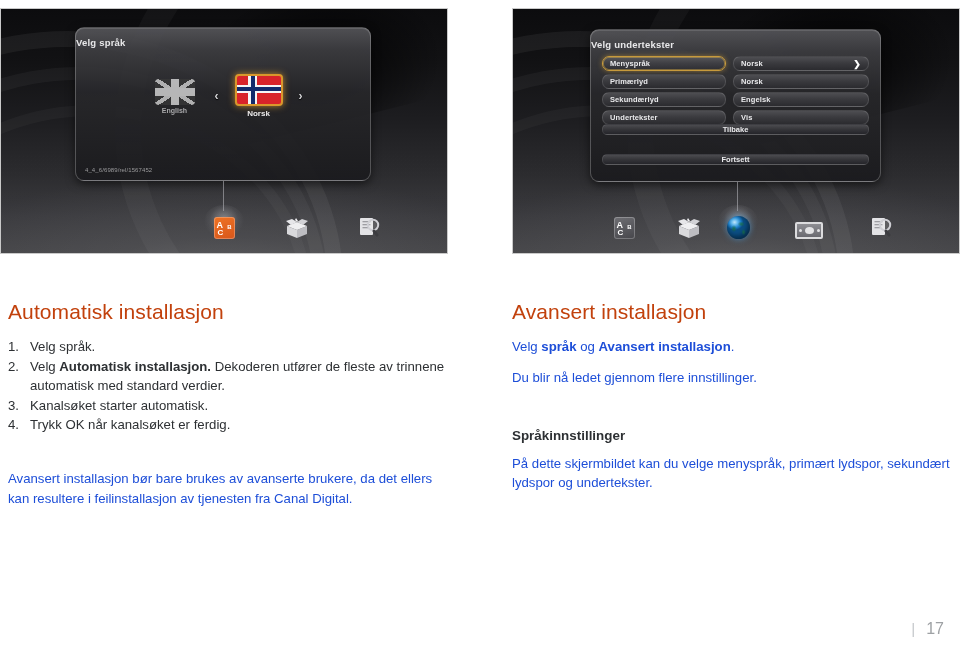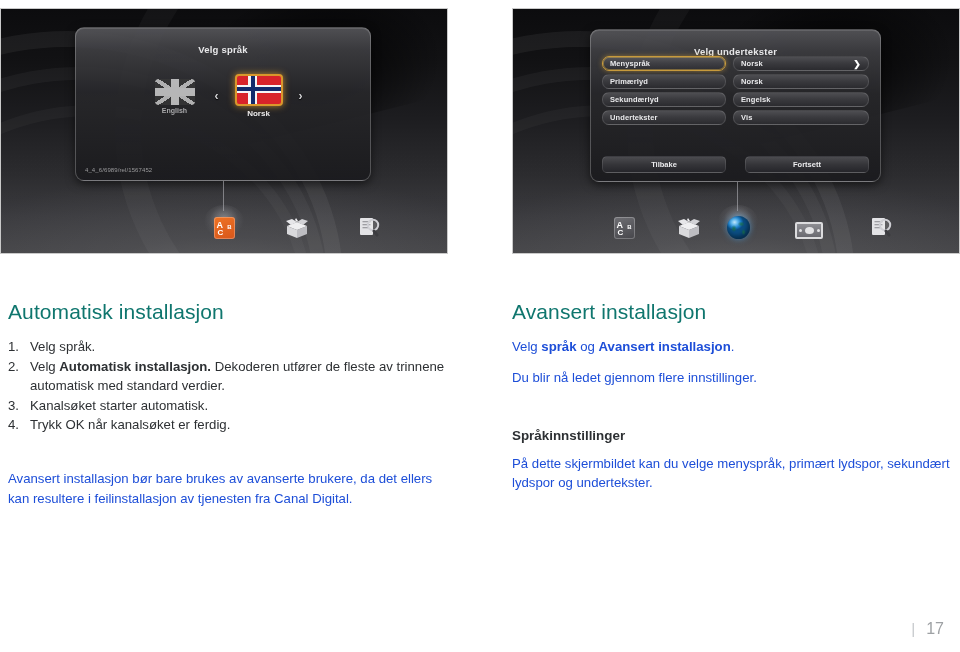--- a/index.html
+++ b/index.html
@@ -81,26 +81,26 @@
     background:
       linear-gradient(180deg, rgba(86,86,90,0.92) 0%, rgba(64,64,68,0.90) 14%, rgba(40,40,43,0.92) 42%, rgba(27,27,30,0.94) 100%);
     box-shadow: inset 0 1px 0 rgba(255,255,255,0.12), 0 3px 10px rgba(0,0,0,0.55);
     box-sizing: border-box;
   }
   .dlg-left  { left: 74px;  top: 18px; width: 296px; height: 154px; }
   .dlg-right { left: 589px; top: 20px; width: 291px; height: 153px; left: 77px; }
   .shot-right .dlg-right { left: 77px; }
 
   .dlg-title {
-    text-align: center;
+    text-align: left;
     color: #e8e8ea;
     font-size: 9.5px;
     font-weight: 700;
     letter-spacing: 0.2px;
-    padding-top: 16px;
+    padding-top: 9px;
   }
 
   
   .flagrow {
     position: absolute;
     left: 0; right: 0; top: 46px;
     display: flex;
     align-items: center;
     justify-content: center;
     gap: 9px;
@@ -220,23 +220,24 @@
     position: absolute;
     right: 7px; top: 50%;
     transform: translateY(-50%);
     font-size: 9px;
     color: #ffffff;
     font-weight: 700;
     line-height: 1;
   }
   .btnrow {
     position: absolute;
-    left: 11px; right: 11px; bottom: 8px;
+    left: 11px; right: 11px; bottom: 16px;
     display: flex;
     gap: 19px;
+    flex-direction: column;
   }
   .dlgbtn {
     flex: 1;
     height: 17px;
     border-radius: 5px;
     background: linear-gradient(180deg, #4b4b4f 0%, #353539 50%, #25252a 100%);
     border: 1px solid rgba(255,255,255,0.11);
     box-sizing: border-box;
     display: flex; align-items: center; justify-content: center;
     color: #ebebed;
@@ -329,21 +330,21 @@
 
   
   .col { position: absolute; top: 300px; }
   .col-left  { left: 8px;   width: 448px; }
   .col-right { left: 512px; width: 438px; }
 
   h2.heading {
     margin: 0 0 14px 0;
     font-size: 21px;
     font-weight: 400;
-    color: #0f766e;
+    color: #c2410c;
     letter-spacing: 0.1px;
     line-height: 1.1;
   }
   .ol {
     margin: 0;
     font-size: 13.2px;
     line-height: 1.48;
     color: #2d3033;
   }
   .li {

